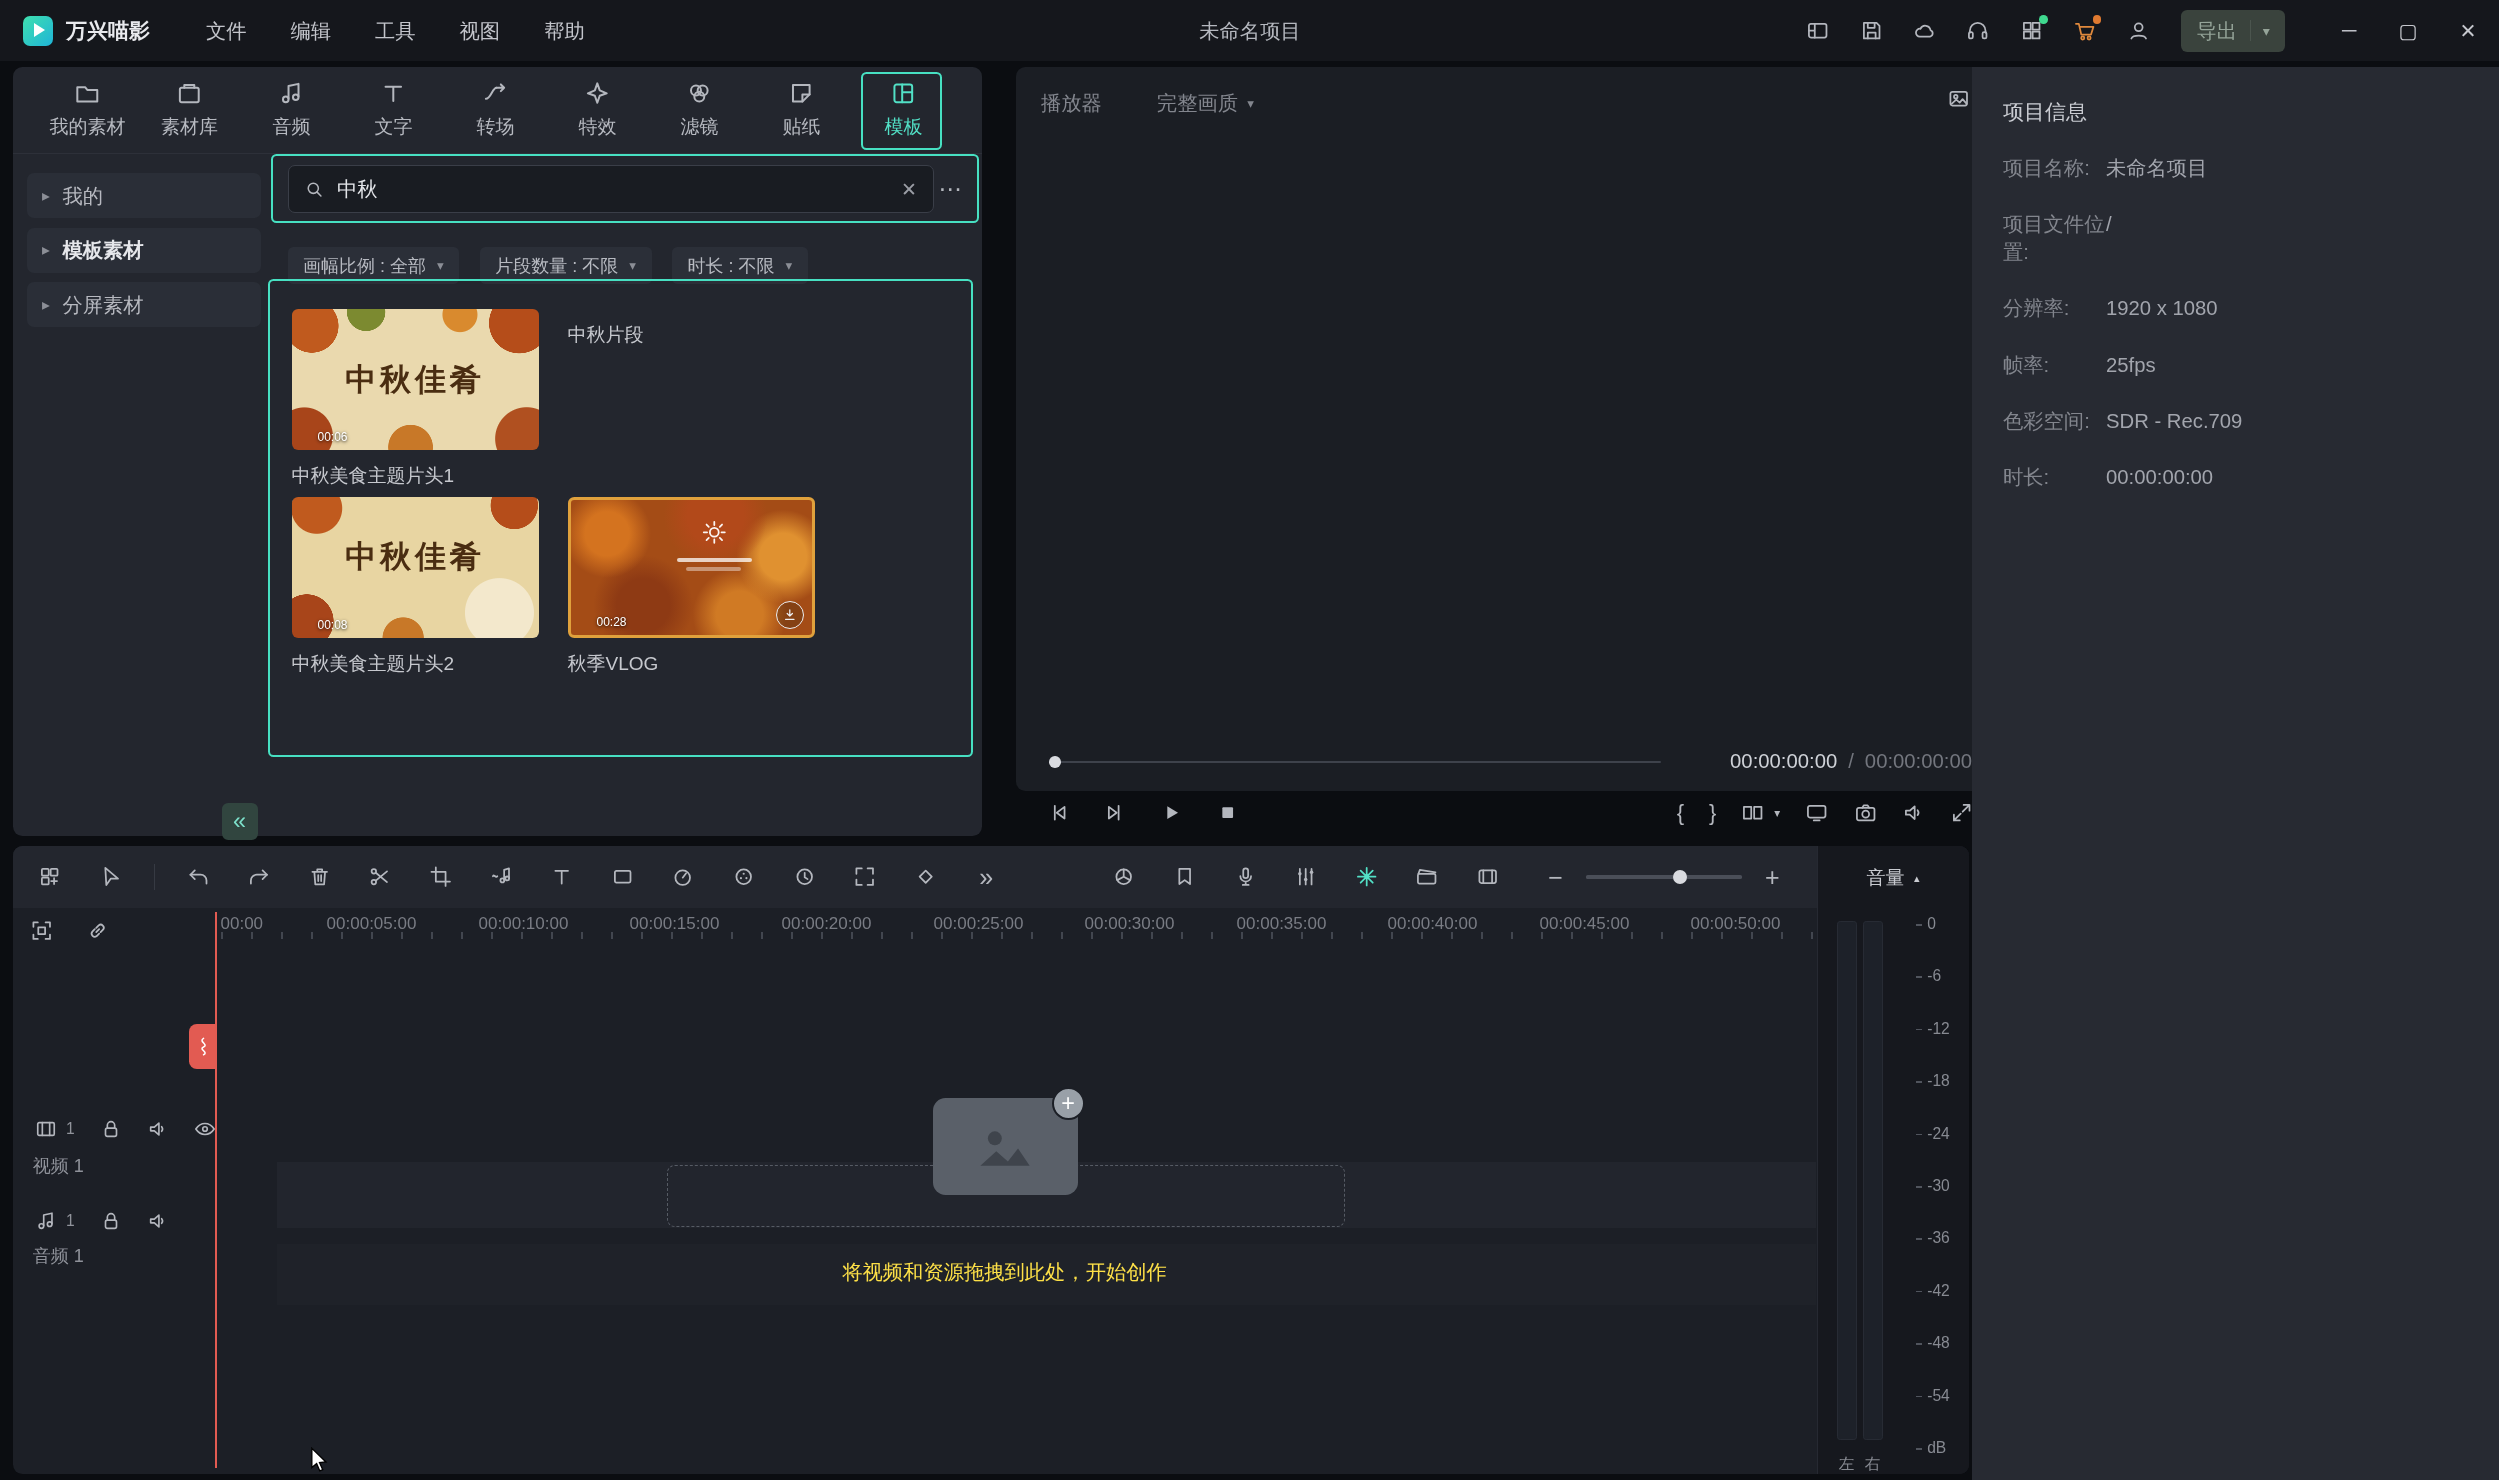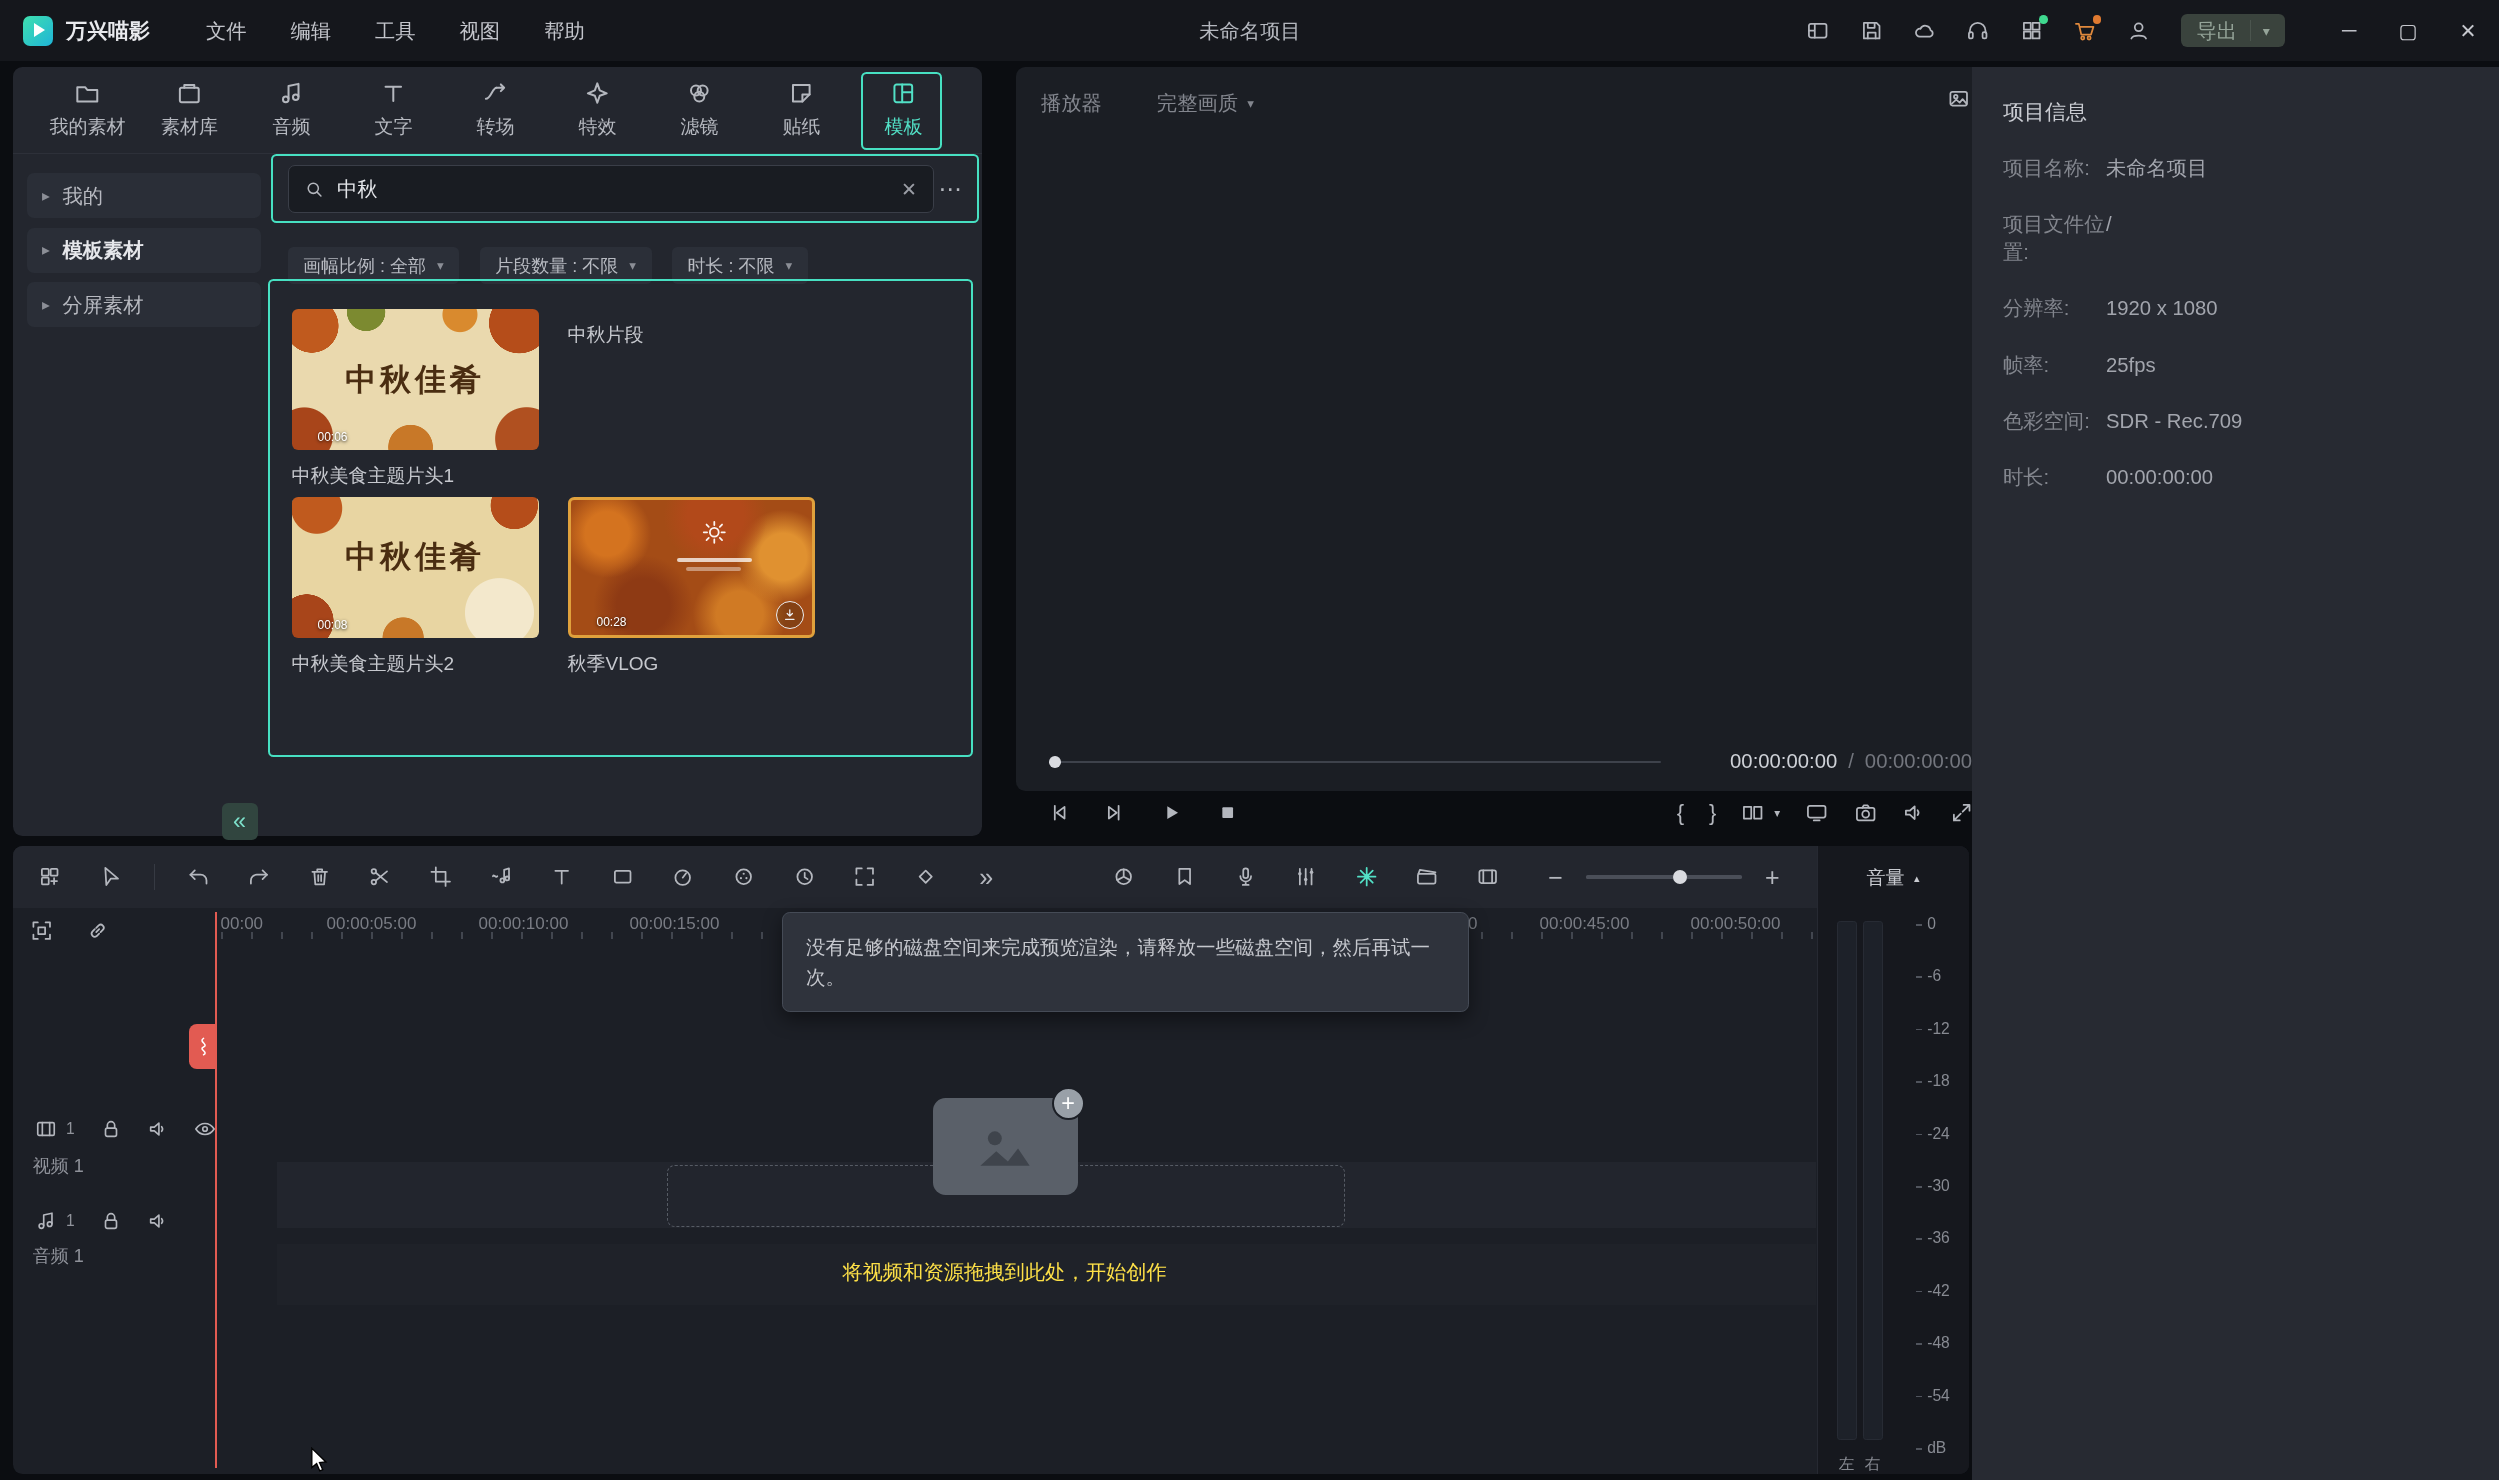--- a/index.html
+++ b/index.html
@@ -14,21 +14,21 @@
 .logo{width:30px;height:30px;border-radius:7px;background:linear-gradient(135deg,#3fe0ae,#1fb4d8);position:relative;flex:none}
 .logo::after{content:"";position:absolute;left:10.2px;top:7.8px;border-left:11.7px solid #fff;border-top:7px solid transparent;border-bottom:7px solid transparent}
 .appname{font-weight:bold;color:#e9eaee;margin-left:12.5px;font-size:21px}
 .menus{display:flex;gap:44px;margin-left:56px;color:#c3c5cb}
 .menu{cursor:default}
 .tb-title{position:absolute;left:50%;transform:translateX(-50%);color:#b5b8bf}
 .tb-right{margin-left:auto;display:flex;align-items:center;gap:30px}
 .tbi{position:relative}
 .dot{position:absolute;top:-3.9px;right:-4.7px;width:8.6px;height:8.6px;border-radius:50%}
 .dot.green{background:#3fd98f}.dot.orange{background:#e07a30}
-.export{display:flex;align-items:center;background:#3a433d;color:#95a499;border-radius:6.2px;height:33px;padding:0 15.6px;gap:12.5px;margin-left:1px}
+.export{display:flex;align-items:center;background:#3a433d;color:#95a499;border-radius:6.2px;height:42px;padding:0 15.6px;gap:12.5px;margin-left:1px}
 .exp-sep{width:0.8px;height:20.3px;background:#4b554e}
 .winctl{display:flex;gap:42px;margin-left:26.6px;color:#c6c8ce;font-size:20.3px}
 
 .panel{position:absolute;border-radius:9.4px}
 #left{left:12.5px;top:67px;width:969px;height:769px;background:#23262e}
 #playerp{left:1016px;top:67px;width:978px;height:724px;background:#1b1e24}
 #rightp{left:1972px;top:67px;width:528px;height:1413px;background:#272a32;border-radius:0;padding:31px}
 #timelinep{left:12.5px;top:846px;width:1956px;height:628px;background:#1c1f26;overflow:hidden}
 
 .tabs{position:absolute;left:0;top:0;right:0;height:87px;display:flex;padding-left:24px;border-bottom:0.8px solid #2d3039}
@@ -643,21 +643,20 @@
     <span class="rlabel" style="left:662px">00:00:15:00</span>
     <span class="rlabel" style="left:814px">00:00:20:00</span>
     <span class="rlabel" style="left:966px">00:00:25:00</span>
     <span class="rlabel" style="left:1117px">00:00:30:00</span>
     <span class="rlabel" style="left:1269px">00:00:35:00</span>
     <span class="rlabel" style="left:1420px">00:00:40:00</span>
     <span class="rlabel" style="left:1572px">00:00:45:00</span>
     <span class="rlabel" style="left:1723px">00:00:50:00</span>
   </div>
 
-  <div class="tooltip">没有足够的磁盘空间来完成预览渲染，请释放一些磁盘空间，然后再试一次。</div>
 
   <div class="hc-icons">
     <span class="ic">
         <svg viewBox="0 0 24 24">
           <path d="M8 3.5H3.5V8M16 3.5h4.5V8M20.5 16v4.5H16M3.5 16v4.5H8"></path>
           <rect x="8.5" y="8.5" width="7" height="7"></rect>
         </svg>
       </span>
     <span class="ic">
         <svg viewBox="0 0 24 24">

